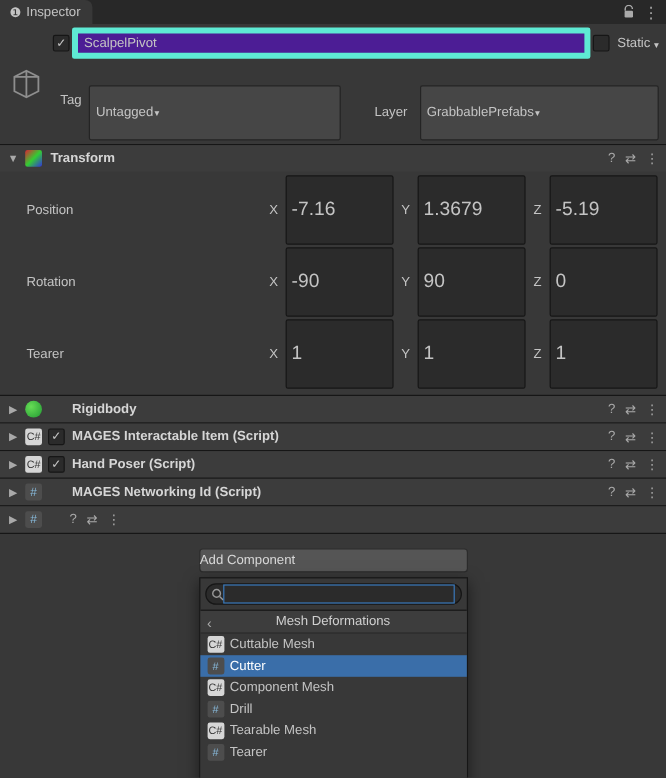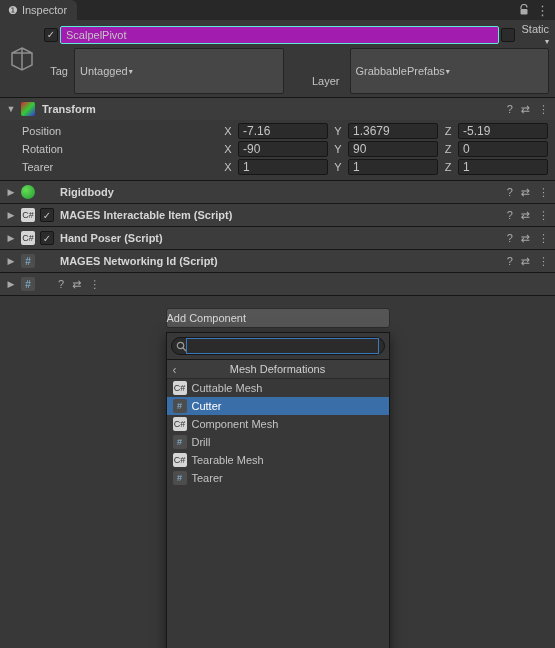--- a/index.html
+++ b/index.html
@@ -67,40 +67,41 @@
     border-radius: 2px;
     display: flex;
     align-items: center;
     justify-content: center;
     font-size: 10px;
     color: #c4c4c4;
   }
   .checkbox.unchecked { color: transparent; }
   .name-input {
     flex: 1;
-    background: #a21caf;
-    border: 1px solid #5eead4;
+    background: #4c1d95;
+    border: 5px solid #5eead4;
     border-radius: 2px;
     color: #c4c4c4;
     padding: 2px 5px;
     font-size: 11px;
     font-family: inherit;
   }
-  .static-label { display: flex; align-items: flex-end; gap: 2px; padding-left: 4px; flex-direction: column; }
+  .static-label { display: flex; align-items: flex-end; gap: 2px; padding-left: 4px; }
   .dropdown-arrow { font-size: 8px; padding-left:1px;}
 
   .tag-row { display: flex; align-items: center; gap: 6px; }
   .tag-row .lbl { width: 24px; text-align: right; }
   .dropdown {
     background: #464646;
     border: 1px solid #242424;
     border-radius: 2px;
     padding: 16px 5px;
     display: flex;
     align-items: center;
+    margin-top: 20px;
   }
   .tag-dd { flex: 0 0 210px; }
   .layer-lbl { padding-left: 22px; padding-right: 4px; margin-top: 20px; }
   .layer-dd { flex: 1; }
 
   .component {
     border-top: 1px solid #161616;
   }
   .comp-header {
     display: flex;
@@ -132,22 +133,22 @@
     gap: 4px;
   }
   .trow .plabel { width: 196px; display:inline-block; }
   .axis { width: 12px; text-align: center; }
   .num-input {
     width: 90px;
     background: #2b2b2b;
     border: 1px solid #161616;
     border-radius: 2px;
     color: #c4c4c4;
-    padding: 0 4px;
-    font-size: 12px;
+    padding: 19px 4px;
+    font-size: 16px;
     font-family: inherit;
   }
 
   
   .ico-transform { background: linear-gradient(135deg,#d23,#3c3,#33d); width:14px;height:14px;border-radius:2px;}
   .ico-rigidbody { width:14px;height:14px;border-radius:50%; background: radial-gradient(circle at 35% 35%, #6d5, #293);}
   .ico-script { width:14px;height:14px;border-radius:2px; background:#d6d6d6;color:#333;display:flex;align-items:center;justify-content:center;font-size:9px;}
   .ico-hash { width:14px;height:14px;border-radius:2px; background:#4d4d4d;color:#8bd;display:flex;align-items:center;justify-content:center;font-size:10px;}
   .cb-slot { width:14px; display:flex; justify-content:center;}
 

